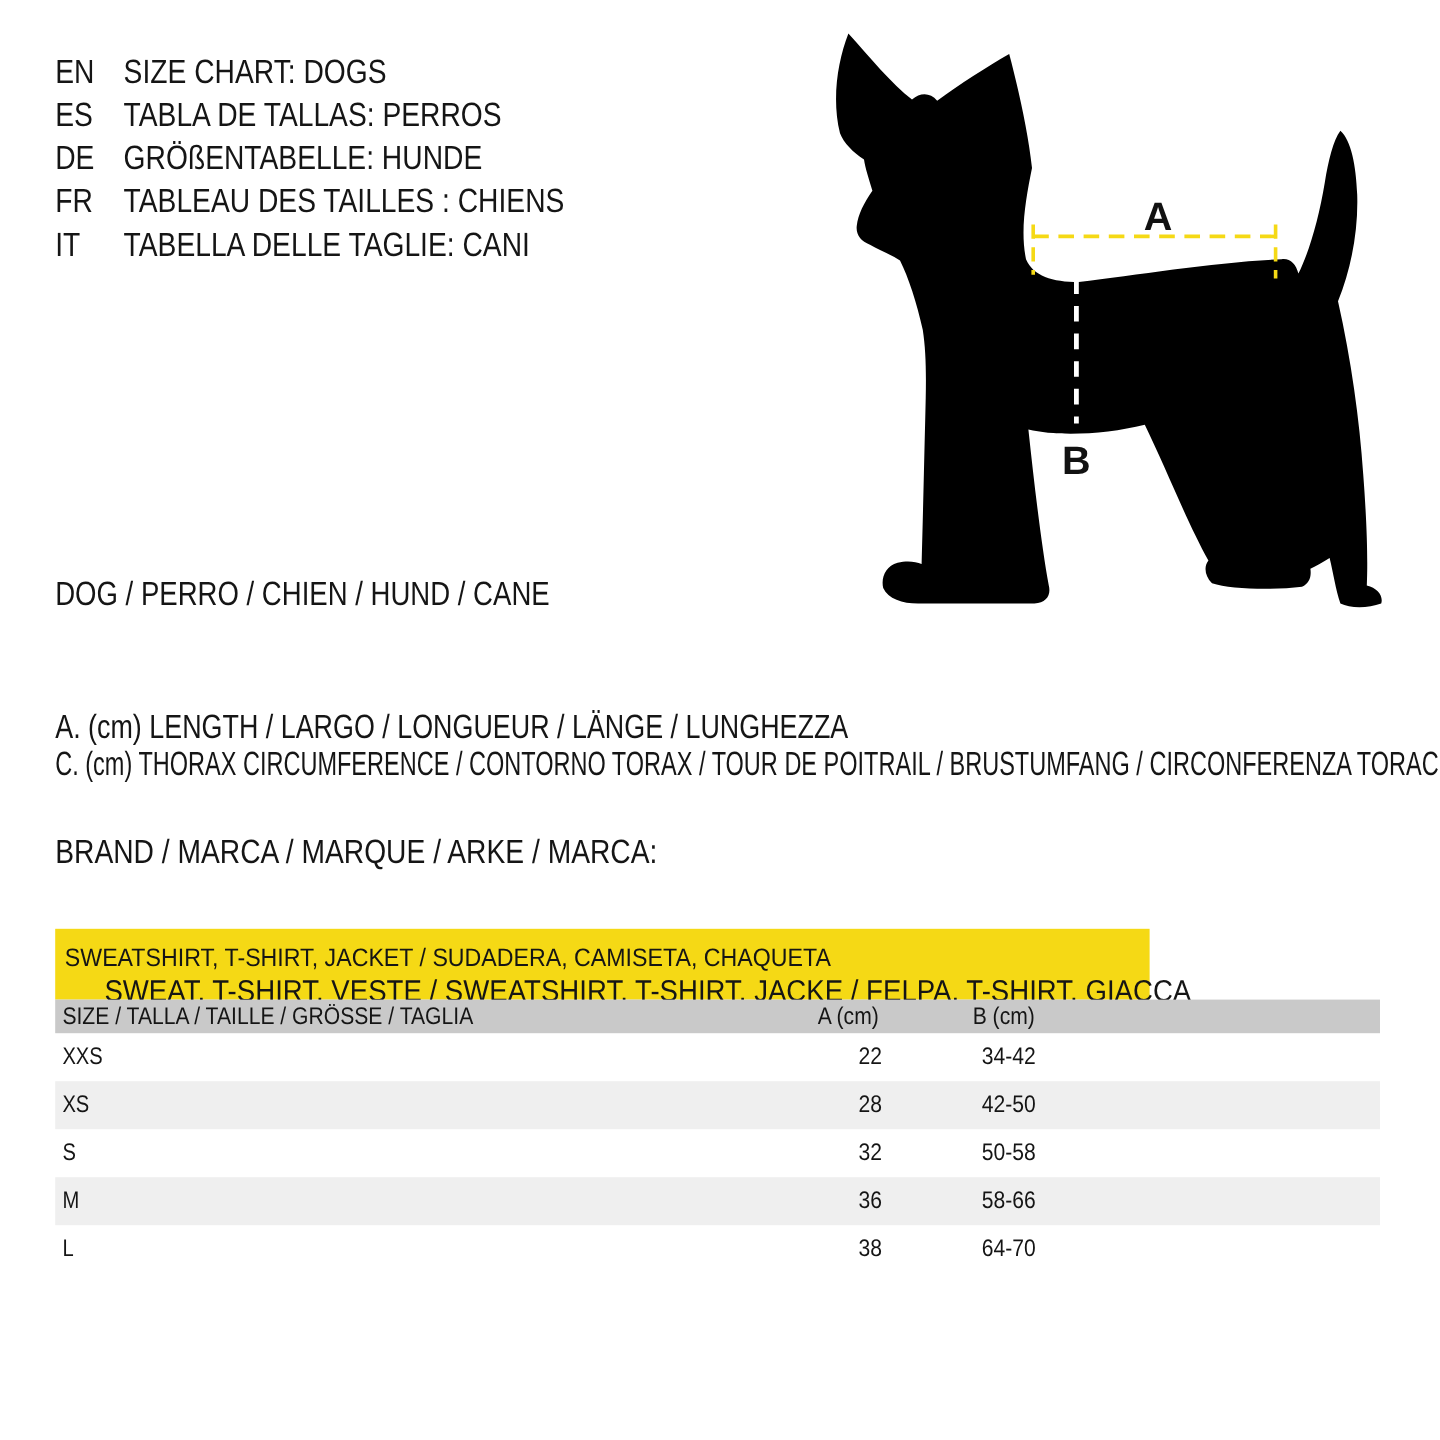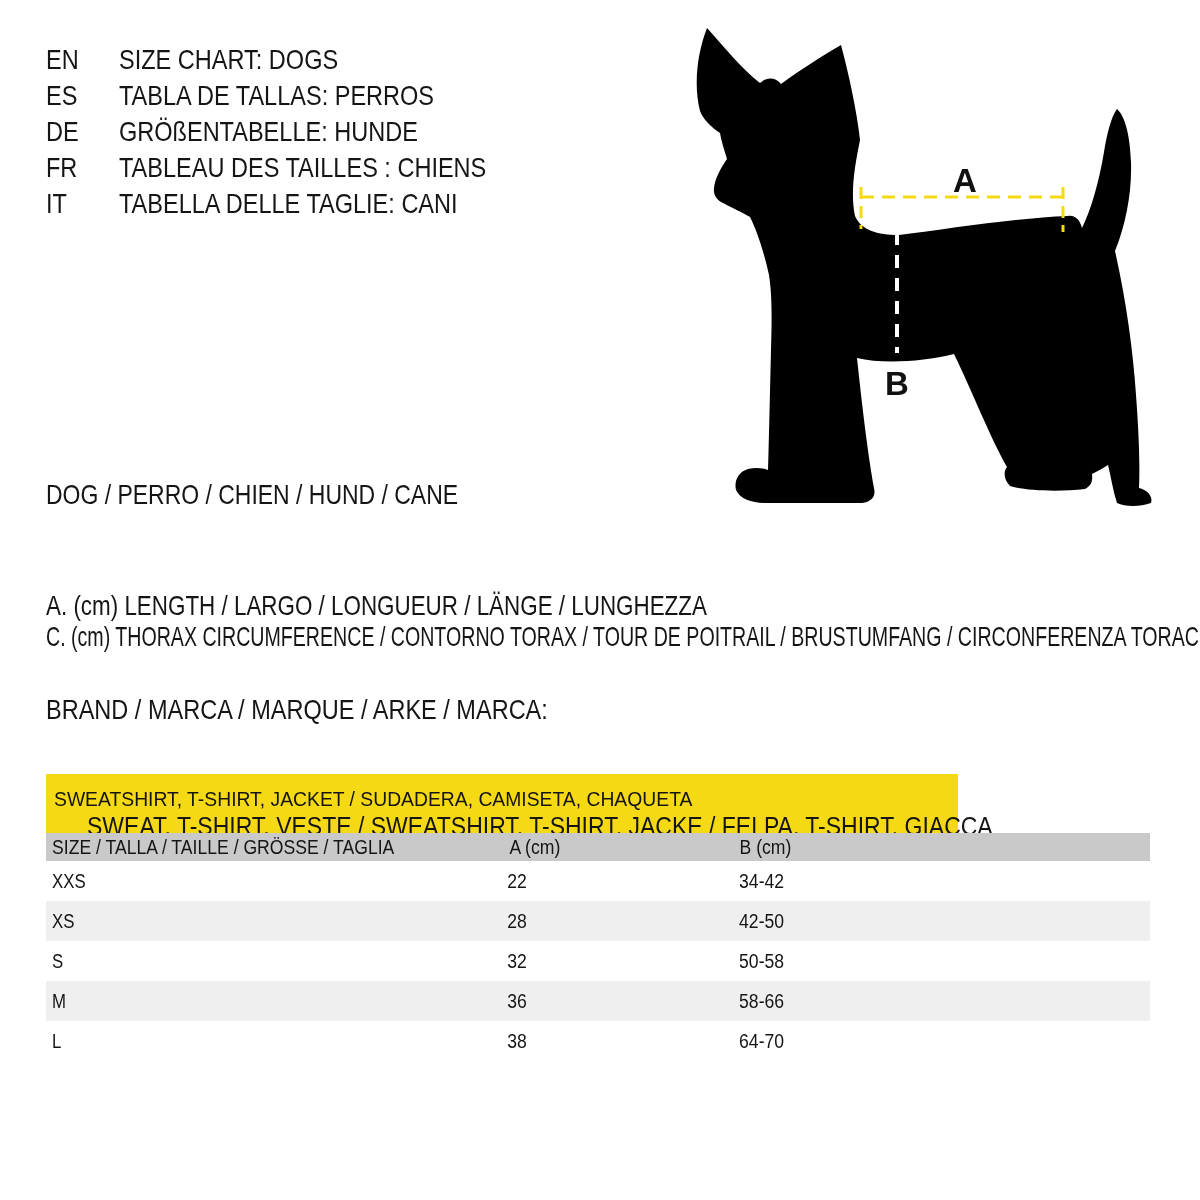--- a/index.html
+++ b/index.html
@@ -5,21 +5,21 @@
   html,body{margin:0;padding:0;background:#ffffff;}
   body{width:1200px;height:1200px;position:relative;overflow:hidden;
        font-family:"Liberation Sans","DejaVu Sans",sans-serif;color:#151515;}
   .abs{position:absolute;}
   
   .cx{display:inline-block;transform:scaleX(0.84);transform-origin:0 50%;white-space:nowrap;}
   .cx-c{display:inline-block;transform:scaleX(0.88);transform-origin:50% 50%;white-space:nowrap;}
 
   
   .lang-list{left:46px;top:42px;font-size:28px;line-height:36px;}
-  .lang-row{display:grid;grid-template-columns:57px auto;gap:16px;}
+  .lang-row{display:grid;grid-template-columns:57px auto;}
 
   
   .dog-svg{left:680px;top:20px;width:500px;height:500px;}
 
   .dog-label{left:46px;top:478px;font-size:28px;line-height:34px;}
 
   .measure-list{left:46px;top:590px;font-size:28px;line-height:31px;}
   .measure-line .cx{transform:scaleX(0.80);}
   .measure-line:nth-child(2) .cx{transform:scaleX(0.70);}
 
@@ -32,21 +32,21 @@
   .banner-l2{font-size:25px;line-height:29px;margin-left:33px;}
   .banner .cx{transform:scaleX(0.92);}
 
   
   .size-table{left:46px;top:833px;width:1104px;font-size:20px;}
   .t-grid{display:grid;grid-template-columns:460px 230px 130px 1fr;align-items:center;}
   .t-head{height:28px;background:#c9c9c9;line-height:28px;}
   .t-row{height:40px;line-height:30px;}
   .t-row:nth-child(even){background:#efefef;}
   .c-left{padding-left:6px;text-align:left;}
-  .c-mid{text-align:left;}
+  .c-mid{text-align:right;}
   .t-head .cx{transform:scaleX(0.88);}
 </style>
 </head>
 <body>
 
 <div>
 
   <div class="abs lang-list">
     <div class="lang-row">
       <span><span class="cx j-code">EN</span></span>

